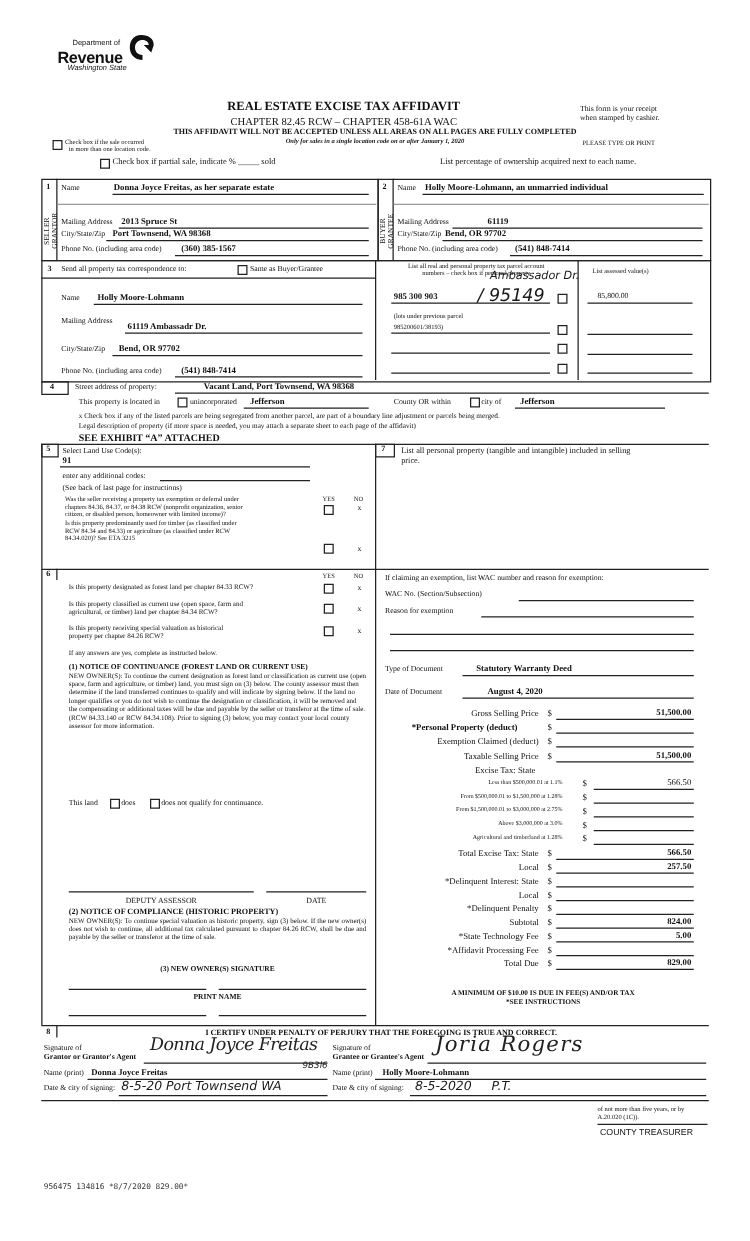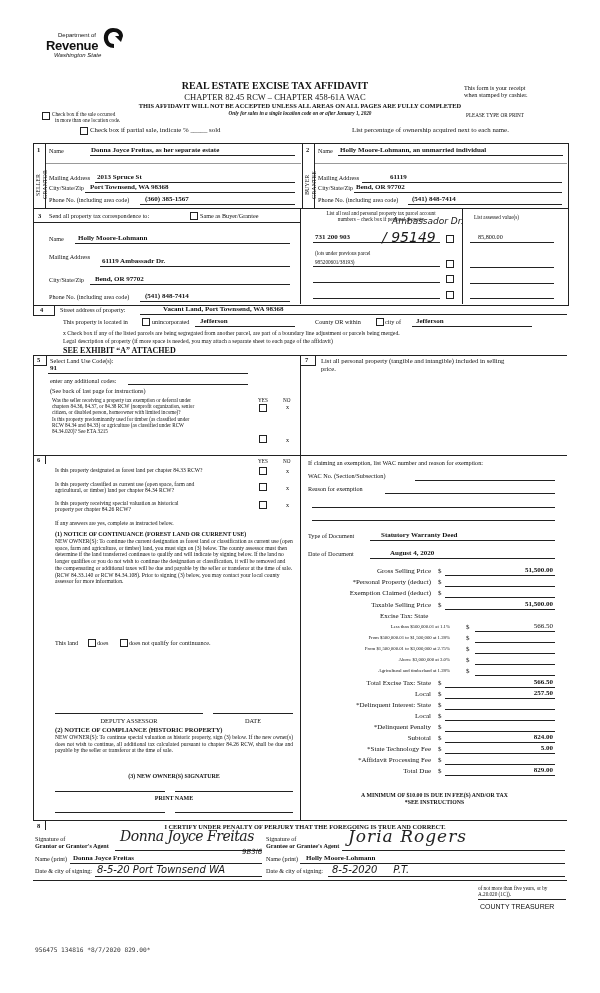--- a/index.html
+++ b/index.html
@@ -113,21 +113,21 @@
 <div class="abs fill" style="left:95px;top:275px;">Bend, OR 97702</div>
 <div class="abs t" style="left:49px;top:293px;">Phone No. (including area code)</div>
 <div class="line" style="left:140px;top:301px;width:150px;"></div>
 <div class="abs fill" style="left:145px;top:292px;">(541) 848-7414</div>
 
 <div class="abs ts center" style="left:302px;top:210px;width:158px;">List all real and personal property tax parcel account</div>
 <div class="abs ts center" style="left:302px;top:216px;width:158px;">numbers – check box if personal property</div>
 <div class="abs ts" style="left:474px;top:214px;">List assessed value(s)</div>
 
 <div class="line" style="left:313px;top:242px;width:127px;"></div>
-<div class="abs fill" style="left:315px;top:233px;">731 200 903</div>
+<div class="abs fill" style="left:315px;top:233px;">985 300 903</div>
 <div class="abs hw" style="left:382px;top:229px;font-size:14px;">/ 95149</div>
 <div class="cbabs" style="left:446px;top:235px;"></div>
 <div class="line" style="left:470px;top:242px;width:84px;"></div>
 <div class="abs t" style="left:478px;top:233px;">85,800.00</div>
 
 <div class="abs ts" style="left:315px;top:250px;">(lots under previous parcel</div>
 <div class="line" style="left:313px;top:266px;width:127px;"></div>
 <div class="abs ts" style="left:315px;top:259px;">985200601/38193)</div>
 <div class="cbabs" style="left:446px;top:260px;"></div>
 <div class="line" style="left:470px;top:267px;width:84px;"></div>
@@ -246,21 +246,21 @@
 <div class="abs t" style="left:308px;top:550px;">Date of Document</div>
 <div class="line" style="left:370px;top:558px;width:185px;"></div>
 <div class="abs fill" style="left:390px;top:549px;">August 4, 2020</div>
 
 <div>
   <div class="abs tm right" style="left:320px;top:567px;width:111px;">Gross Selling Price</div>
   <div class="abs tm" style="left:438px;top:567px;">$</div>
   <div class="line" style="left:445px;top:575px;width:110px;"></div>
   <div class="abs tm b right" style="left:445px;top:566px;width:108px;">51,500.00</div>
 
-  <div class="abs tm right" style="left:300px;top:578px;width:131px;">*Personal Property (deduct)</div>
+  <div class="abs tm right" style="left:300px;top:578px;width:114px;font-weight:bold;">*Personal Property (deduct)</div>
   <div class="abs tm" style="left:438px;top:578px;">$</div>
   <div class="line" style="left:445px;top:586px;width:110px;"></div>
 
   <div class="abs tm right" style="left:300px;top:589px;width:131px;">Exemption Claimed (deduct)</div>
   <div class="abs tm" style="left:438px;top:589px;">$</div>
   <div class="line" style="left:445px;top:597px;width:110px;"></div>
 
   <div class="abs tm right" style="left:300px;top:601px;width:131px;">Taxable Selling Price</div>
   <div class="abs tm" style="left:438px;top:601px;">$</div>
   <div class="line" style="left:445px;top:609px;width:110px;"></div>

